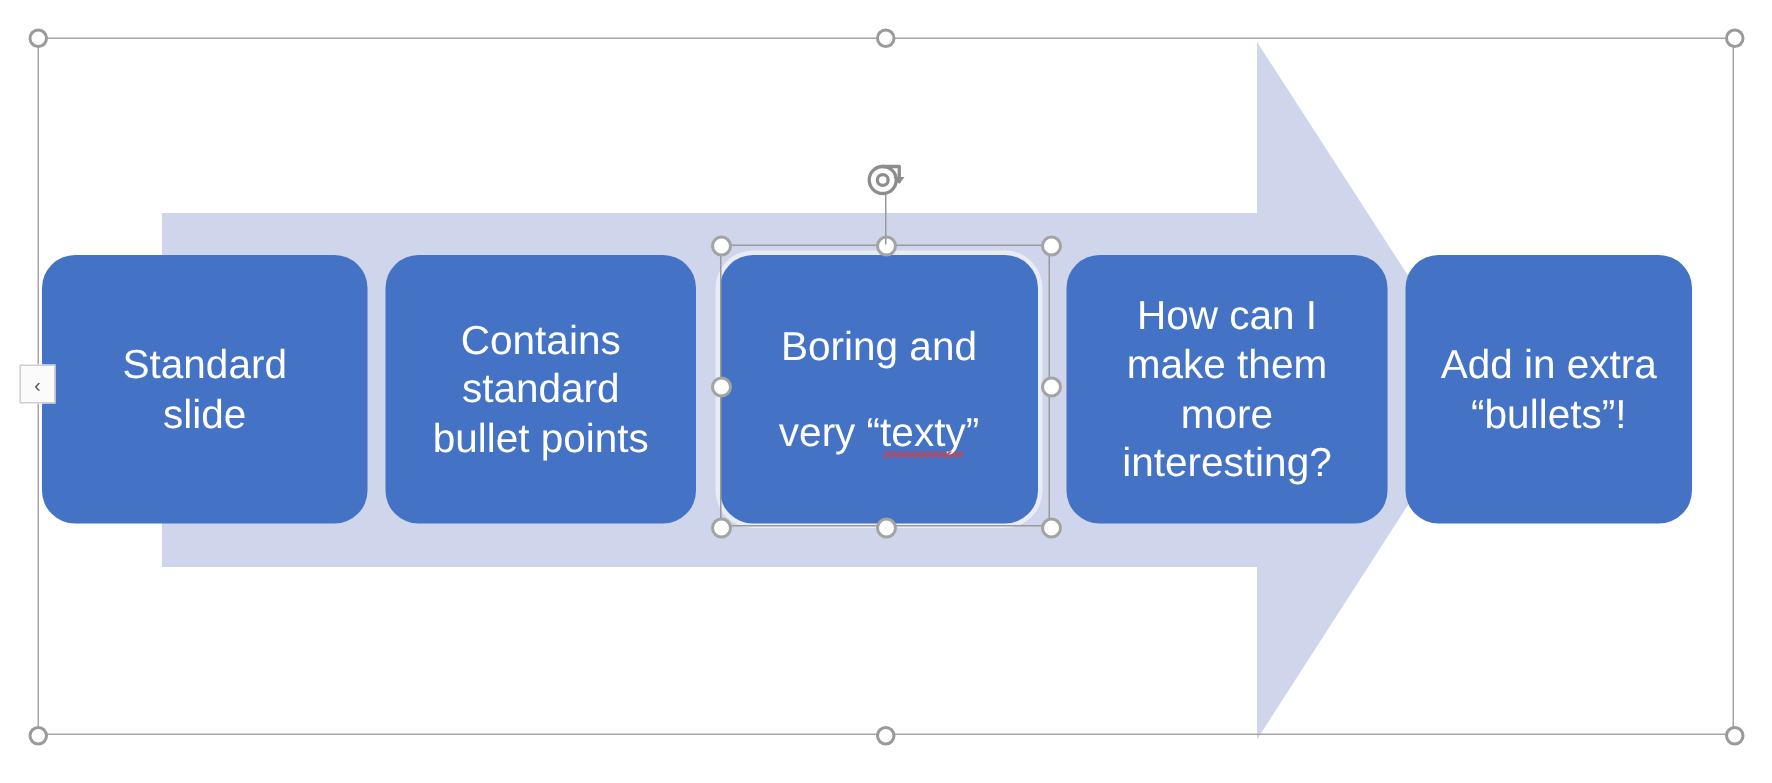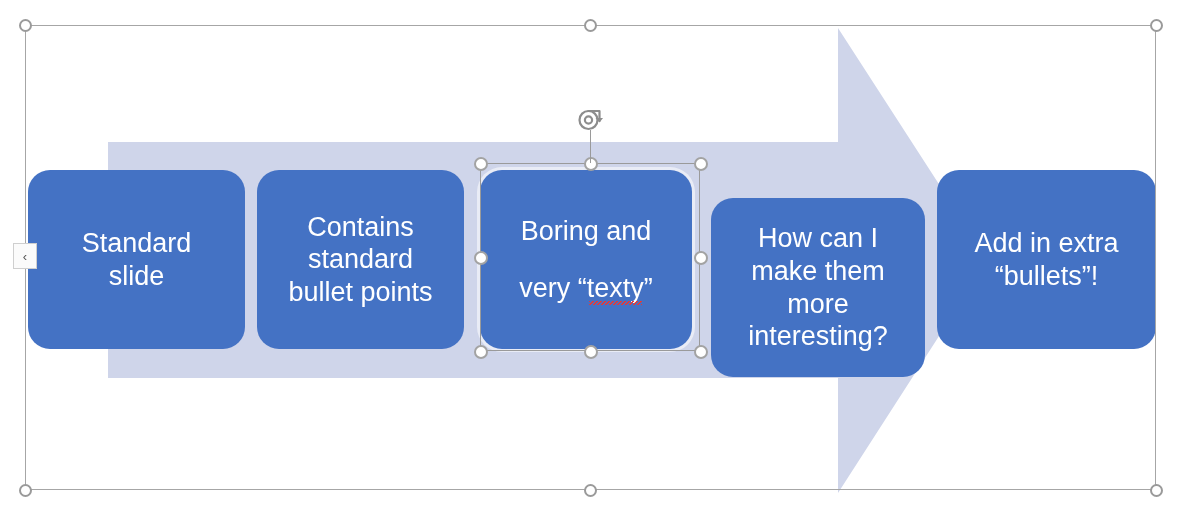--- a/index.html
+++ b/index.html
@@ -88,22 +88,22 @@
   }
   .node .node-text {
     display: block;
     width: 100%;
     white-space: pre-line;
   }
 
   #node-1 { left: 28px;  width: 217px; }
   #node-2 { left: 257px; width: 207px; }
   #node-3 { left: 480px; width: 212px; }
-  #node-4 { left: 711px; width: 214px; margin-top: 28px; }
-  #node-5 { left: 937px; width: 219px; align-items: center; }
+  #node-4 { left: 711px; width: 214px; }
+  #node-5 { left: 937px; width: 191px; align-items: center; }
 
   
   #node-3 {
     box-shadow: 0 0 0 3px rgba(255,255,255,0.55);
   }
 
   
   .misspelled {
     position: relative;
     display: inline-block;

